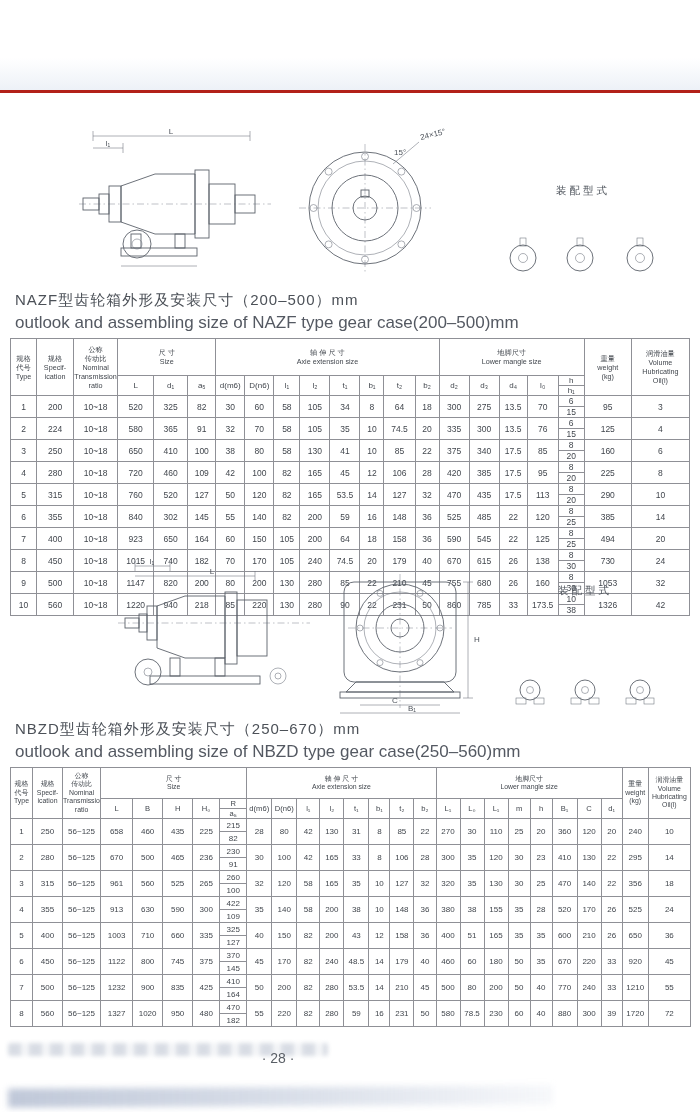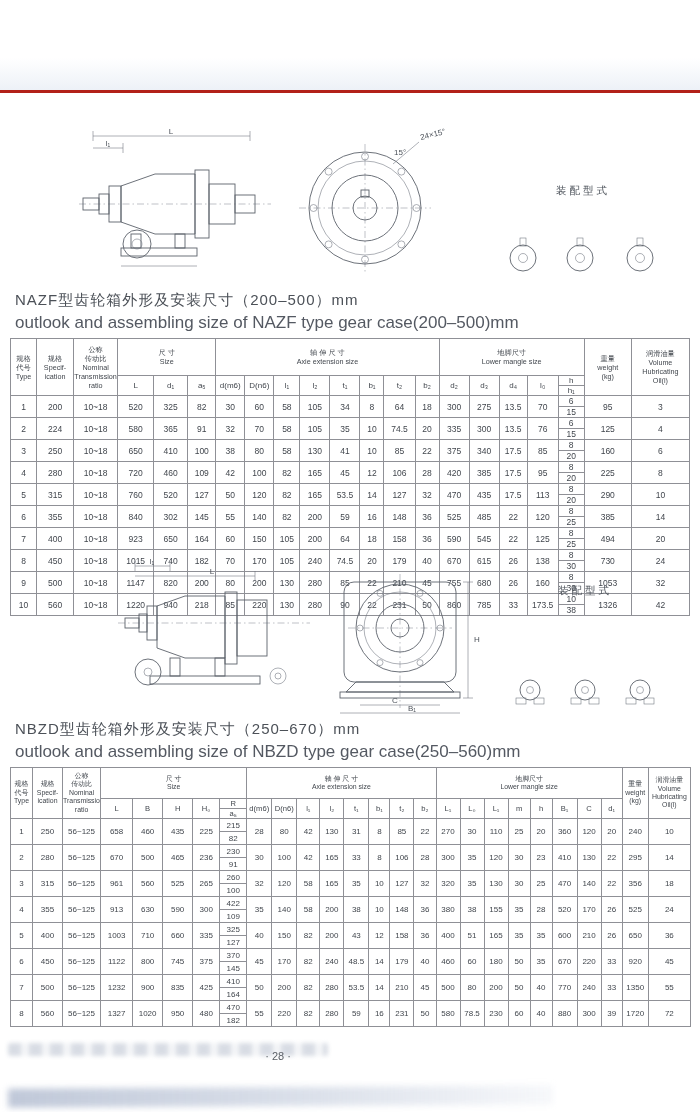--- a/index.html
+++ b/index.html
@@ -33,21 +33,21 @@
 
   svg{position:absolute;overflow:visible;}
   svg .ln{stroke:#5c626b;stroke-width:0.9;fill:none;}
   svg .thin{stroke:#6a707a;stroke-width:0.55;fill:none;}
   svg .cl{stroke:#7c828c;stroke-width:0.5;fill:none;stroke-dasharray:7 3 1.5 3;}
   svg text{fill:#4c525a;font-family:"Liberation Sans",sans-serif;}
   .dimtxt{font-size:8px;}
   .asmtxt{font-size:10.5px;letter-spacing:3px;}
 
   .pagenum{position:absolute;left:0;top:1050px;width:556px;text-align:center;
-           font-size:11px;color:#5a5f66;}
+           font-size:14px;color:#5a5f66;}
   .smudge-a{position:absolute;left:8px;top:1043px;width:320px;height:13px;border-radius:3px;
             background:repeating-linear-gradient(90deg,rgba(115,130,158,.42) 0 13px,rgba(115,130,158,.12) 13px 21px);
             filter:blur(2px);opacity:.65;}
   .smudge-b{position:absolute;left:8px;top:1087px;width:545px;height:19px;
             background:linear-gradient(90deg,rgba(140,155,185,.55),rgba(160,174,200,.38) 55%,rgba(185,196,218,.12));
             filter:blur(3px);transform:rotate(-.35deg);}
 </style>
 </head>
 <body>
 
@@ -862,21 +862,21 @@
           <td>210</td>
           <td>45</td>
           <td>500</td>
           <td>80</td>
           <td>200</td>
           <td>50</td>
           <td>40</td>
           <td>770</td>
           <td>240</td>
           <td>33</td>
-          <td>1350</td>
+          <td>1210</td>
           <td>55</td>
         </tr>
         <tr>
           <td>8</td>
           <td>560</td>
           <td>56~125</td>
           <td>1327</td>
           <td>1020</td>
           <td>950</td>
           <td>480</td>

